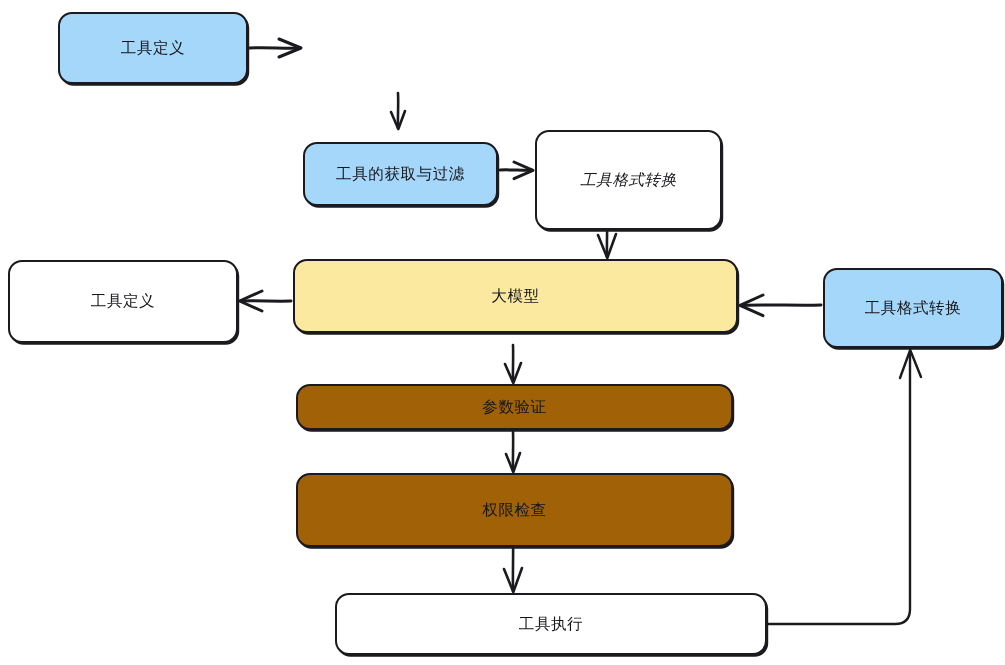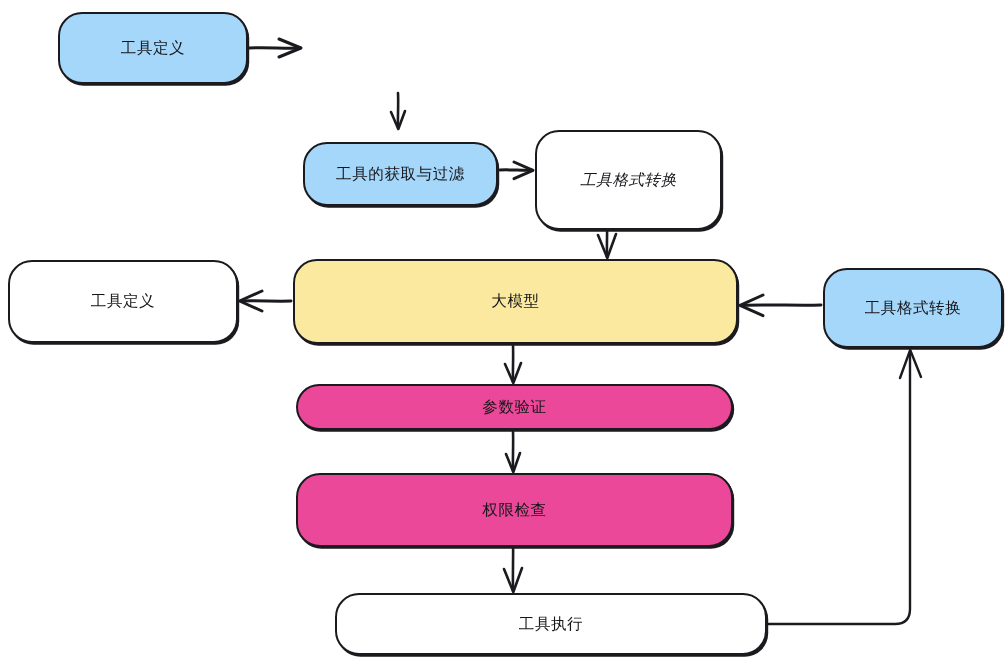--- a/index.html
+++ b/index.html
@@ -25,36 +25,36 @@
     height: 665px;
     pointer-events: none;
   }
   .node {
     position: absolute;
     box-sizing: border-box;
     display: flex;
     align-items: center;
     justify-content: center;
     border: 2.2px solid #1b1b1f;
-    border-radius: 24px;
+    border-radius: 14px;
     background: #ffffff;
     box-shadow: 1.6px 2.2px 0 -0.4px #1b1b1f;
   }
   .node .label {
     font-size: 15.5px;
     line-height: 1.2;
     color: #16161a;
     letter-spacing: 0.6px;
     white-space: nowrap;
     font-weight: 500;
   }
   .fill-blue   { background: #a5d7fa; }
   .fill-white  { background: #ffffff; }
   .fill-yellow { background: #fae99f; }
-  .fill-pink   { background: #ec4899; }
+  .fill-pink   { background: #a16207; }
 </style>
 </head>
 <body>
 
 <div id="canvas">
 
   <svg id="edges" viewBox="0 0 1005 665" xmlns="http://www.w3.org/2000/svg">
     <g fill="none" stroke="#1b1b1f" stroke-width="2.6" stroke-linecap="round" stroke-linejoin="round">
 
       <g>
@@ -116,21 +116,21 @@
 
 
   <div class="node fill-blue" style="left:303px; top:130px; width:195px; height:64px;margin-top:12px;">
     <span class="label">工具的获取与过滤</span>
   </div>
 
   <div class="node fill-white" style="left:535px; top:130px; width:187px; height:100px;font-style:italic;">
     <span class="label">工具格式转换</span>
   </div>
 
-  <div class="node fill-yellow" style="left:293px; top:259px; width:445px; height:85px;">
+  <div class="node fill-yellow" style="left:293px; top:259px; width:445px; height:74px;">
     <span class="label">大模型</span>
   </div>
 
   <div class="node fill-white" style="left:8px; top:260px; width:230px; height:83px;">
     <span class="label">工具定义</span>
   </div>
 
   <div class="node fill-blue" style="left:823px; top:268px; width:180px; height:80px;">
     <span class="label">工具格式转换</span>
   </div>

